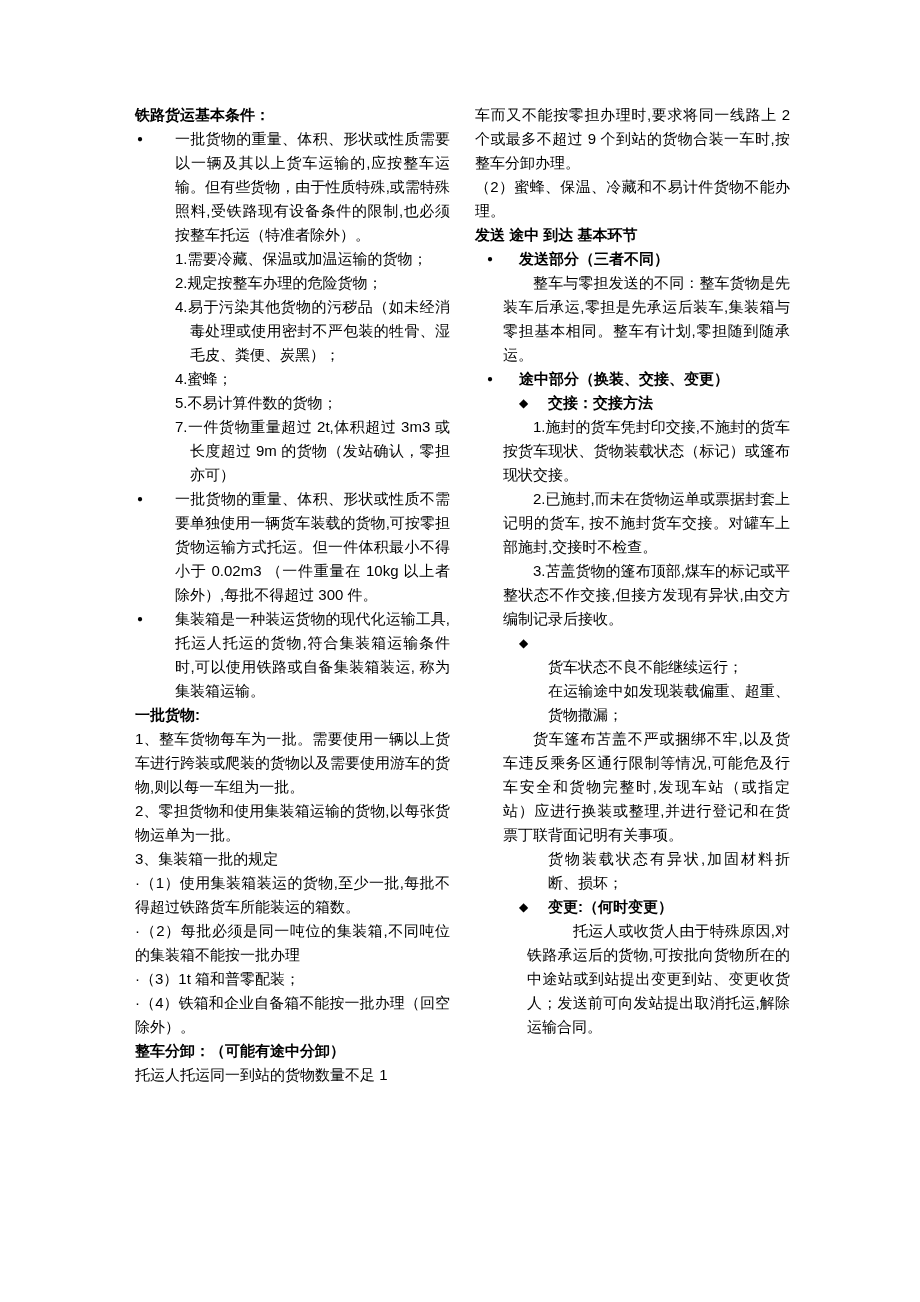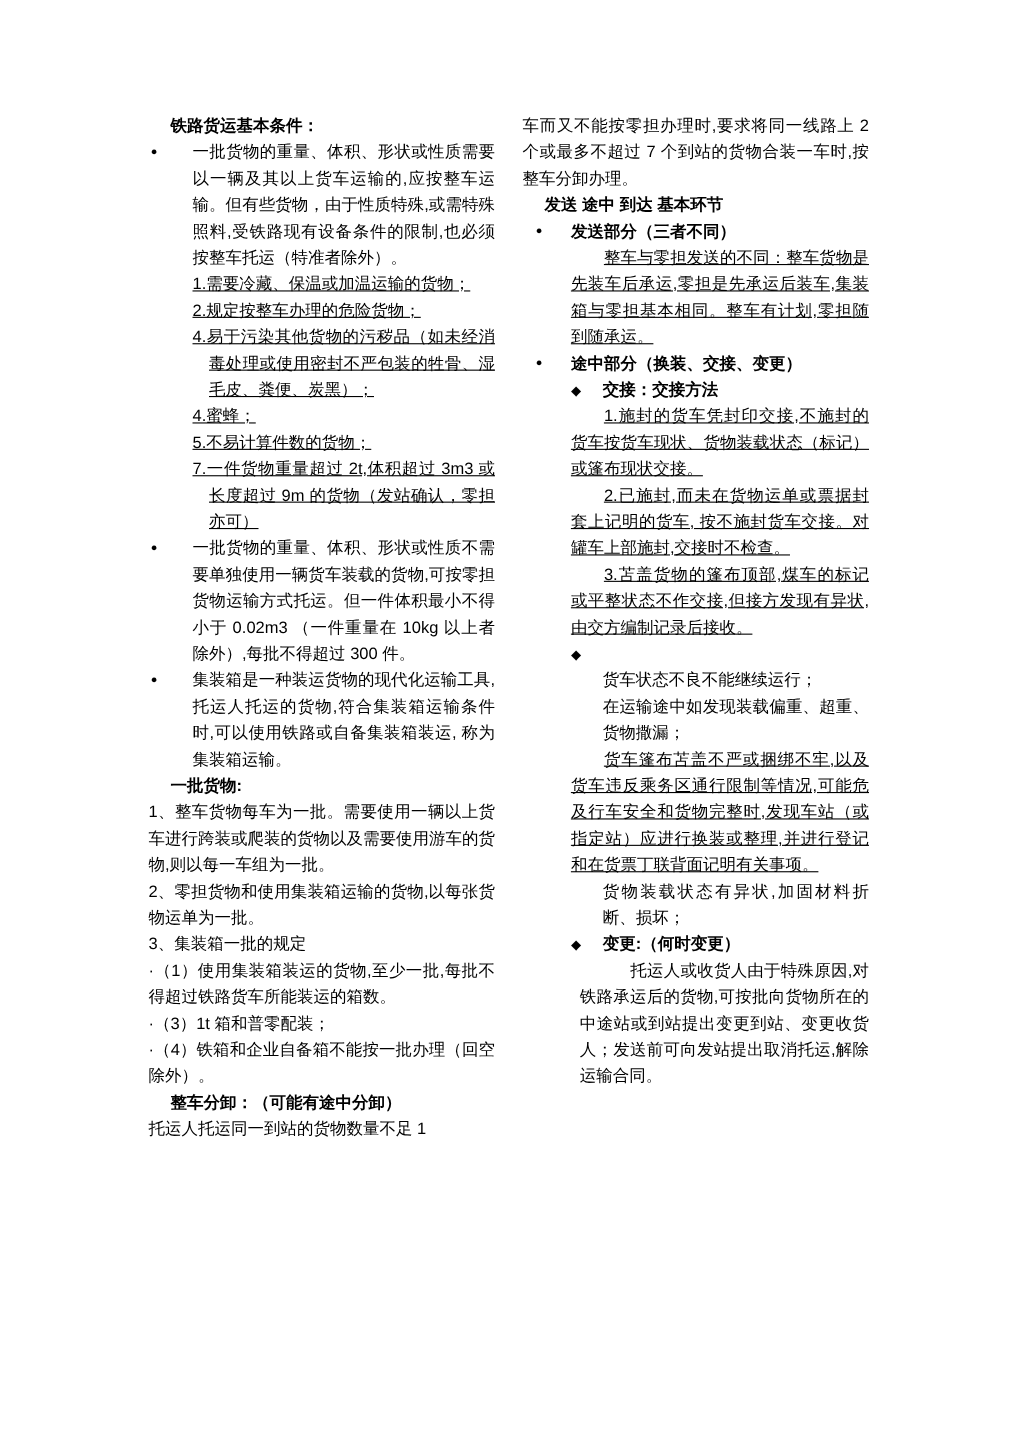--- a/index.html
+++ b/index.html
@@ -25,53 +25,53 @@
     gap: 25px;
   }
   .col {
     width: 315px;
     font-size: 15px;
     line-height: 24px;
     text-align: justify;
   }
   .para { margin: 0; }
   
-  .p-heading { font-weight: bold; margin-left: 20px; }
+  .p-heading { font-weight: bold; }
   
   .p-bullet, .p-bulletb { display: flex; }
   .p-bullet .marker {
     flex: 0 0 40px;
     padding-left: 2px;
     font-size: 10px;
     line-height: 24px;
   }
   .p-bullet .ptext { flex: 1 1 auto; text-align: justify; }
   
-  .p-sub { margin-left: 55px; text-indent: -15px; text-decoration: underline; }
+  .p-sub { margin-left: 55px; text-indent: -15px; }
   
   .p-text { }
   
   .p-bulletb { font-weight: bold; }
   .p-bulletb .marker {
     flex: 0 0 32px;
     margin-left: 12px;
     font-size: 10px;
     line-height: 24px;
   }
   .p-bulletb .ptext { flex: 1 1 auto; }
   
   .p-diamond { display: flex; margin-left: 44px; font-weight: bold; }
   .p-diamond .marker {
     flex: 0 0 29px;
     font-size: 12px;
     line-height: 24px;
   }
   .p-diamond .ptext { flex: 1 1 auto; }
   
-  .p-ind1 { margin-left: 44px; text-indent: 30px; text-decoration: underline; }
+  .p-ind1 { margin-left: 28px; text-indent: 30px; }
   .p-ind2 { margin-left: 73px; }
   .p-ind3 { margin-left: 52px; text-indent: 46px; }
 </style>
 </head>
 <body>
 
 <div class="page">
   <div class="content">
     <div class="col" id="col-left">
         <div class="para p-heading">铁路货运基本条件：</div>
@@ -91,27 +91,29 @@
         </div>
         <div class="para p-bullet">
           <span class="marker">●</span>
           <span class="ptext">集装箱是一种装运货物的现代化运输工具,托运人托运的货物,符合集装箱运输条件时,可以使用铁路或自备集装箱装运, 称为集装箱运输。</span>
         </div>
         <div class="para p-heading">一批货物:</div>
         <div class="para p-text">1、整车货物每车为一批。需要使用一辆以上货车进行跨装或爬装的货物以及需要使用游车的货物,则以每一车组为一批。</div>
         <div class="para p-text">2、零担货物和使用集装箱运输的货物,以每张货物运单为一批。</div>
         <div class="para p-text">3、集装箱一批的规定</div>
         <div class="para p-text">·（1）使用集装箱装运的货物,至少一批,每批不得超过铁路货车所能装运的箱数。</div>
+        <div class="para p-text">·（2）每批必须是同一吨位的集装箱,不同吨位的集装箱不能按一批办理</div>
         <div class="para p-text">·（3）1t 箱和普零配装；</div>
         <div class="para p-text">·（4）铁箱和企业自备箱不能按一批办理（回空除外）。</div>
         <div class="para p-heading">整车分卸：（可能有途中分卸）</div>
         <div class="para p-text">托运人托运同一到站的货物数量不足 1</div>
       </div>
     <div class="col" id="col-right">
-        <div class="para p-text">车而又不能按零担办理时,要求将同一线路上 2 个或最多不超过 7 个到站的货物合装一车时,按整车分卸办理。</div>
+        <div class="para p-text">车而又不能按零担办理时,要求将同一线路上 2 个或最多不超过 9 个到站的货物合装一车时,按整车分卸办理。</div>
+        <div class="para p-text">（2）蜜蜂、保温、冷藏和不易计件货物不能办理。</div>
         <div class="para p-heading">发送 途中 到达 基本环节</div>
         <div class="para p-bulletb">
           <span class="marker">●</span>
           <span class="ptext">发送部分（三者不同）</span>
         </div>
         <div class="para p-ind1">整车与零担发送的不同：整车货物是先装车后承运,零担是先承运后装车,集装箱与零担基本相同。整车有计划,零担随到随承运。</div>
         <div class="para p-bulletb">
           <span class="marker">●</span>
           <span class="ptext">途中部分（换装、交接、变更）</span>
         </div>

